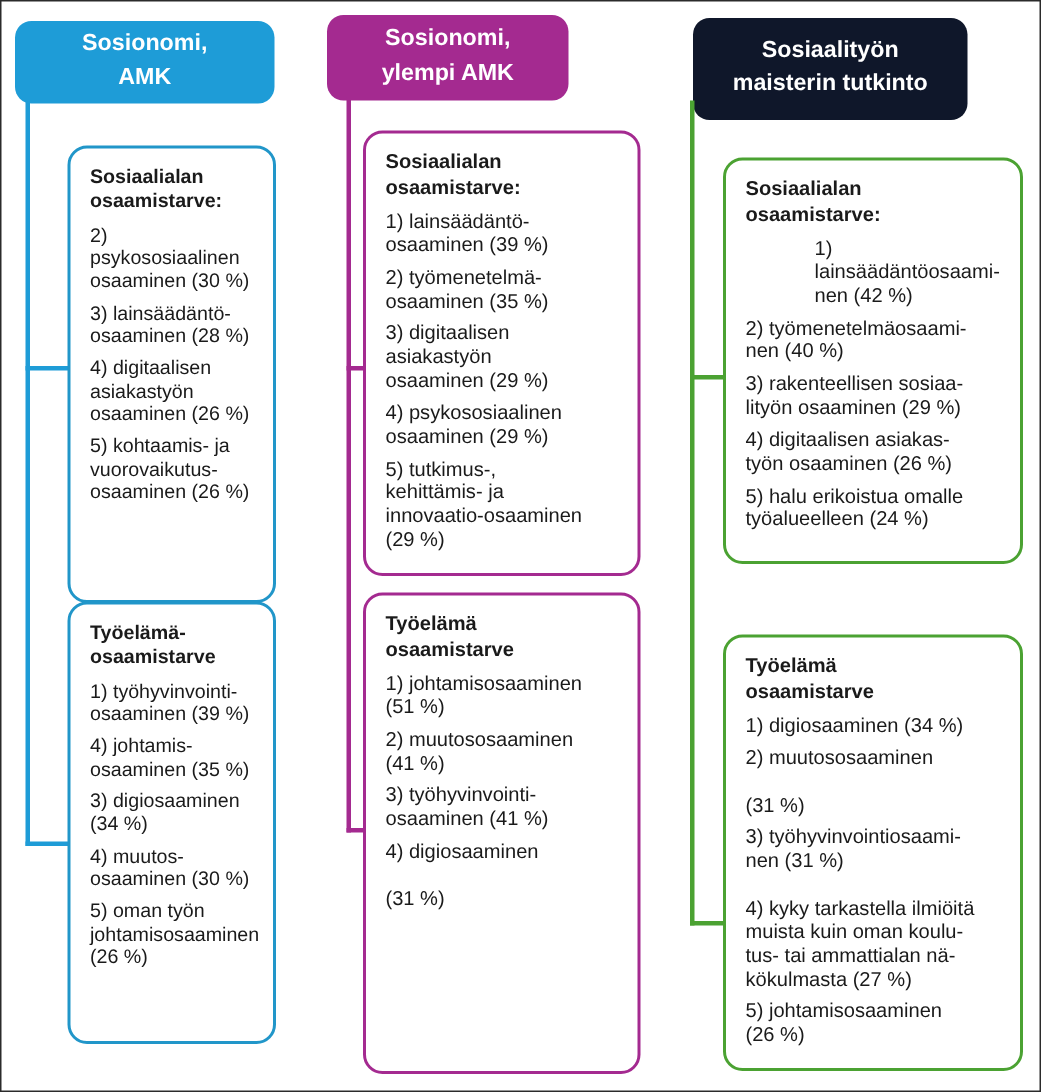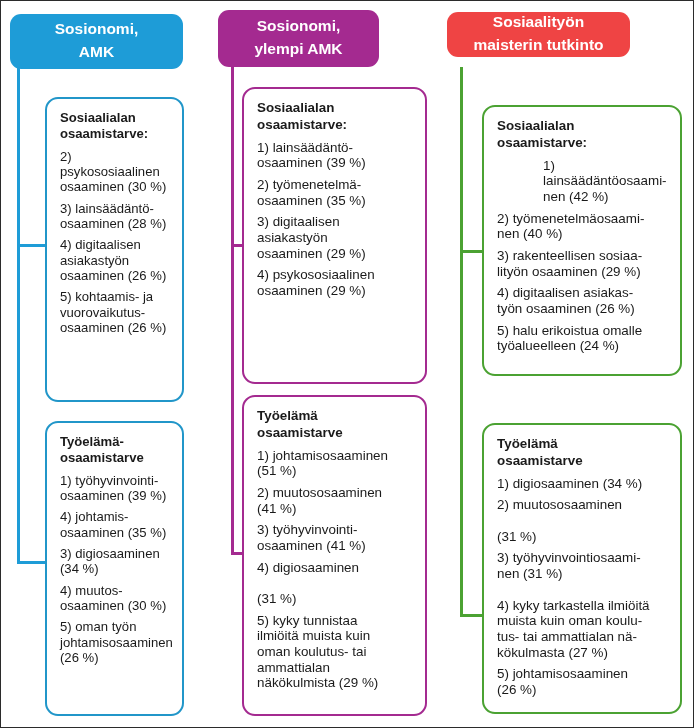--- a/index.html
+++ b/index.html
@@ -45,22 +45,22 @@
   }
   .col-1 .header-box {
     left: 9px;  top: 13px;  width: 173px; height: 55px;
     background: #1e9cd7;
   }
   .col-2 .header-box {
     left: 1px;  top: 9px;   width: 161px; height: 57px;
     background: #a42a90;
   }
   .col-3 .header-box {
-    left: 3px;  top: 11px;  width: 183px; height: 45px;
-    background: #ef4444;
+    left: 18px;  top: 11px;  width: 183px; height: 68px;
+    background: #0f172a;
   }
 
   
   .conn {
     position: absolute;
   }
   .conn-v { width: 3px; }
   .conn-h { height: 3px; }
 
   .col-1 .conn { background: #1e9cd7; }
@@ -86,21 +86,21 @@
     border-radius: 13px;
     box-sizing: border-box;
     padding: 11px 12px 8px 13px;
     color: #1a1a1a;
   }
   .col-1 .card { border: 2px solid #2196c9; }
   .col-2 .card { border: 2px solid #a42a90; }
   .col-3 .card { border: 2px solid #4ba232; }
 
   .col-1 .card-1 { left: 44px; top: 96px;  width: 139px; height: 305px; }
-  .col-1 .card-2 { left: 44px; top: 420px; width: 139px; height: 295px; }
+  .col-1 .card-2 { left: 44px; top: 400px; width: 139px; height: 295px; }
 
   .col-2 .card-1 { left: 25px; top: 86px;  width: 185px; height: 297px; }
   .col-2 .card-2 { left: 25px; top: 394px; width: 185px; height: 321px; }
 
   .col-3 .card-1 { left: 38px; top: 104px; width: 200px; height: 271px; }
   .col-3 .card-2 { left: 38px; top: 422px; width: 200px; height: 291px; }
 
   .card-title {
     font-weight: bold;
     font-size: 13.5px;
@@ -192,41 +192,40 @@
       <ul class="card-list">
         <li style="white-space: pre-line;">1) lainsäädäntö-
 osaaminen (39 %)</li>
         <li style="white-space: pre-line;">2) työmenetelmä-
 osaaminen (35 %)</li>
         <li style="white-space: pre-line;">3) digitaalisen
 asiakastyön
 osaaminen (29 %)</li>
         <li style="white-space: pre-line;">4) psykososiaalinen
 osaaminen (29 %)</li>
+        <li style="white-space: pre-line;">5) tutkimus-,
+kehittämis- ja
+innovaatio-osaaminen
+(29 %)</li>
       </ul>
     </div>
 
     <div class="card card-2">
       <div class="card-title" style="white-space: pre-line;">Työelämä
 osaamistarve</div>
       <ul class="card-list">
         <li style="white-space: pre-line;">1) johtamisosaaminen
 (51 %)</li>
         <li style="white-space: pre-line;">2) muutososaaminen
 (41 %)</li>
         <li style="white-space: pre-line;">3) työhyvinvointi-
 osaaminen (41 %)</li>
         <li style="white-space: pre-line;">4) digiosaaminen
 
 (31 %)</li>
-        <li style="white-space: pre-line;">5) kyky tunnistaa
-ilmiöitä muista kuin
-oman koulutus- tai
-ammattialan
-näkökulmista (29 %)</li>
       </ul>
     </div>
   </div>
 
   <div class="column col-3">
     <div class="header-box" style="white-space: pre-line;">Sosiaalityön
 maisterin tutkinto</div>
 
     <div class="conn conn-v"></div>
     <div class="conn conn-h conn-h1"></div>

